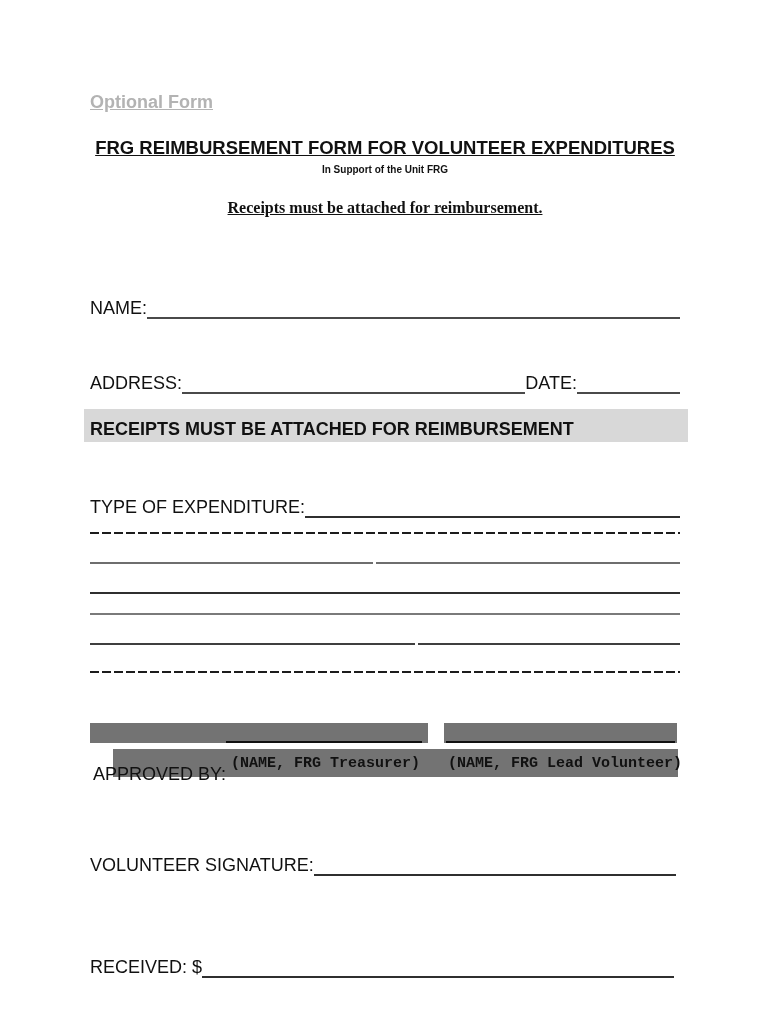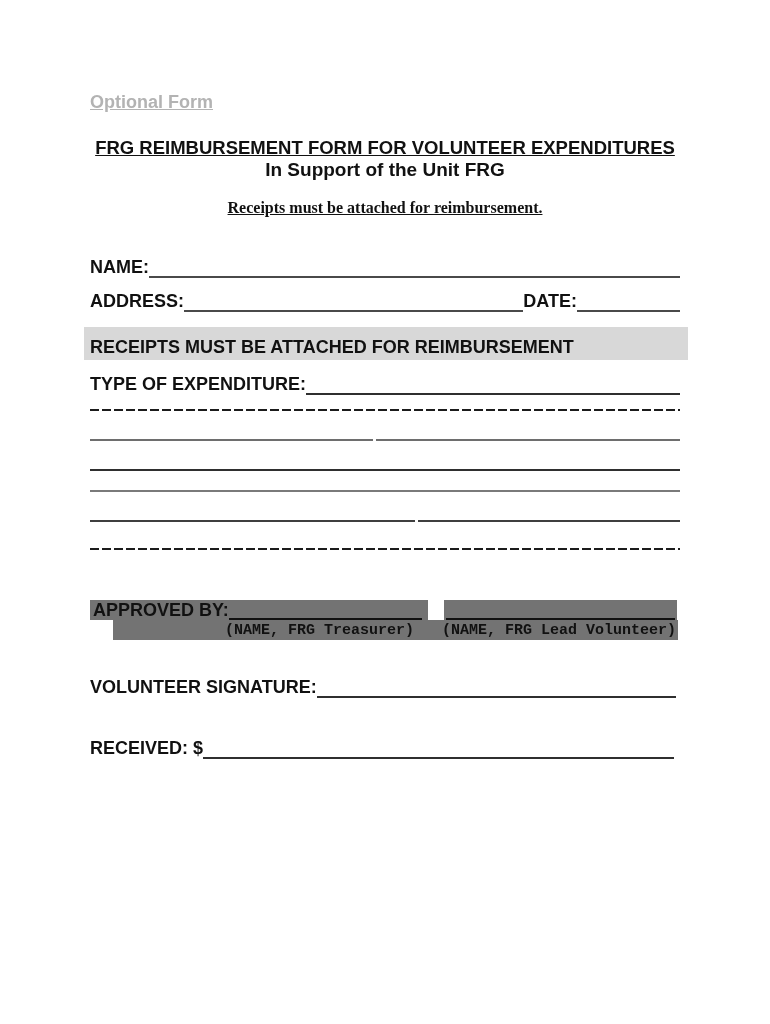--- a/index.html
+++ b/index.html
@@ -24,31 +24,31 @@
     line-height:21px;
   }
 
   
   .title-block { text-align:center; margin-top:24px; }
   .doc-title {
     font-size:18.5px; font-weight:bold;
     text-decoration:underline;
     line-height:22px; white-space:nowrap;
   }
-  .doc-subtitle { font-size:19px; font-weight:bold; line-height:17px; margin-top:2px; }
+  .doc-subtitle { font-size:10px; font-weight:bold; line-height:17px; margin-top:2px; }
   .notice {
     text-align:center; margin-top:20px;
     font-family:Liberation Serif, serif;
     font-size:16px; font-weight:bold;
     text-decoration:underline; line-height:19px;
   }
 
   
   .row { display:flex; align-items:stretch; line-height:21px; }
-  .label { font-size:18px; font-weight:bold; white-space:nowrap; }
+  .label { font-size:18px; font-weight:normal; white-space:nowrap;margin-top:41px; }
   .fill {
     flex:1 1 auto;
     border-bottom:2px solid #4a4a4a;
     font-size:16px; font-weight:normal;
   }
   .fill.dark { border-bottom-color:#2f2f2f; }
   .fill.fixed { flex:0 0 auto; }
 
   .row-name    { margin-top:40px; }
   .row-address { margin-top:13px; }
@@ -86,24 +86,24 @@
   
   .approved-row1 { margin-top:50px; display:flex; height:20px; line-height:20px; }
   .hl { background:#737373; }
   .approved-seg1 { display:flex; flex:0 0 338px; padding-left:3px; }
   .approved-seg1 .label { font-size:18px; }
   .approved-fill1 { flex:1 1 auto; border-bottom:2px solid #111; margin-right:6px; font-size:15px; }
   .approved-gap { flex:0 0 16px; }
   .approved-seg2 { flex:0 0 233px; display:flex; }
   .approved-fill2 { flex:1 1 auto; border-bottom:2px solid #111; margin:0 2px; font-size:15px; }
   .approved-row2 {
-    margin-top:0; margin-left:23px; width:565px; height:20px;
+    margin-top:6px; margin-left:23px; width:565px; height:28px;
     display:flex; align-items:center;
     font-family:"Liberation Mono", monospace;
-    font-weight:bold; font-size:15px; white-space:nowrap;
+    font-weight:bold; font-size:15px; white-space:nowrap;padding-left:6px;
   }
   .approved-row2 .cap1 { margin-left:112px; }
   .approved-row2 .cap2 { margin-left:28px; }
 </style>
 </head>
 <body>
 
 <div class="page">
 
   <div class="watermark">Optional Form</div>

